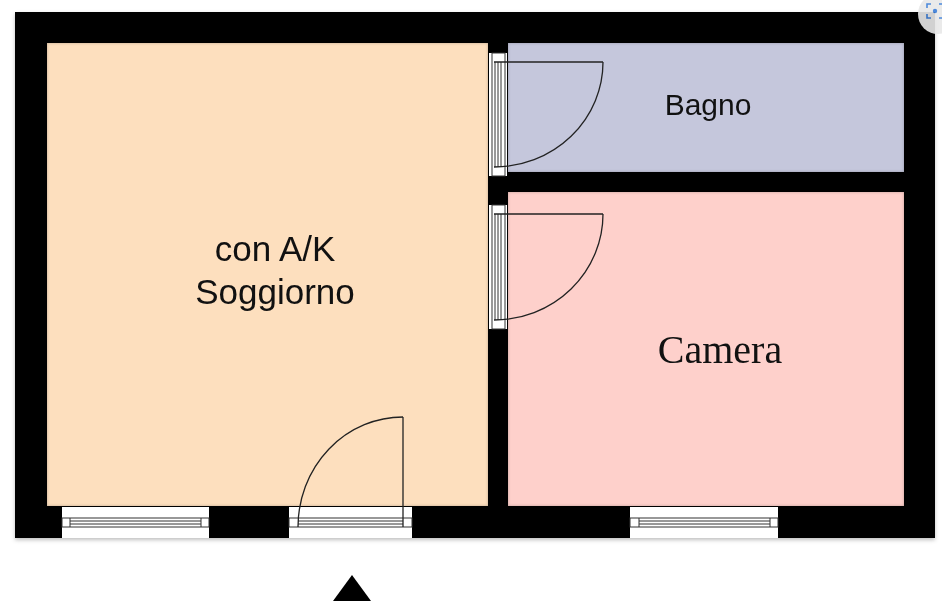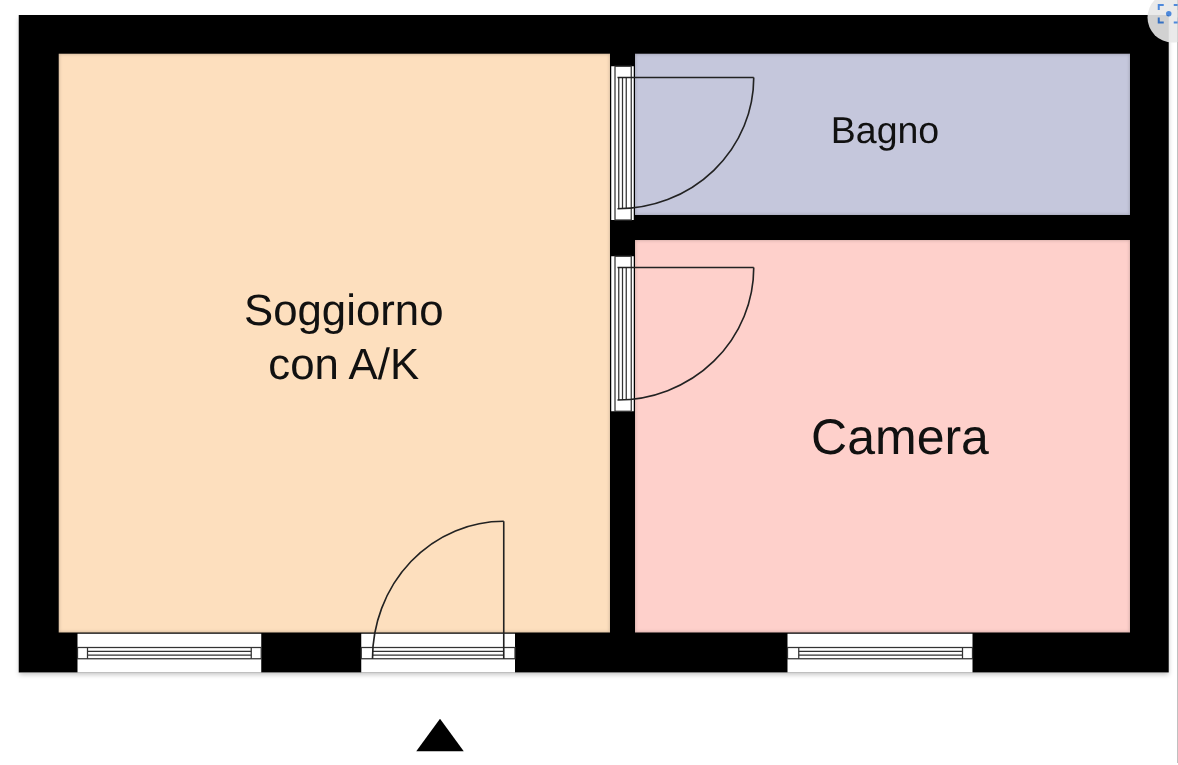--- a/index.html
+++ b/index.html
@@ -74,25 +74,25 @@
     <line x1="498" y1="214" x2="498" y2="320" stroke="#333" stroke-width="1"></line>
     <line x1="501" y1="214" x2="501" y2="320" stroke="#333" stroke-width="1"></line>
     <line x1="494" y1="214" x2="603" y2="214"></line>
     <path d="M 603 214 A 109 106 0 0 1 494 320"></path>
   </g>
 
   <polygon points="352,575 333,601 371,601" fill="#000"></polygon>
 </svg>
 
 <div class="label" style="left:150px;top:228px;width:250px;font-size:35px;">
+  <div>con A/K</div>
   <div>Soggiorno</div>
-  <div>con A/K</div>
 </div>
 <div class="label" style="left:608px;top:87px;width:200px;font-size:30px;">Bagno</div>
-<div class="label" style="left:600px;top:326px;width:240px;font-size:40px;">Camera</div>
+<div class="label" style="left:600px;top:326px;width:240px;font-size:40px;font-family:Liberation Serif, serif;">Camera</div>
 
 <div class="expand-btn">
   <svg width="40" height="40" style="left:0;top:0;">
     <g stroke="#3b7dd8" stroke-width="1.6" fill="none">
       <path d="M9 14 v-4 h4"></path>
       <path d="M21 10 h4 v4"></path>
       <path d="M25 20 v4 h-4"></path>
       <path d="M13 24 h-4 v-4"></path>
       <circle cx="17" cy="17" r="2.2" fill="#3b7dd8" stroke="none"></circle>
     </g>

